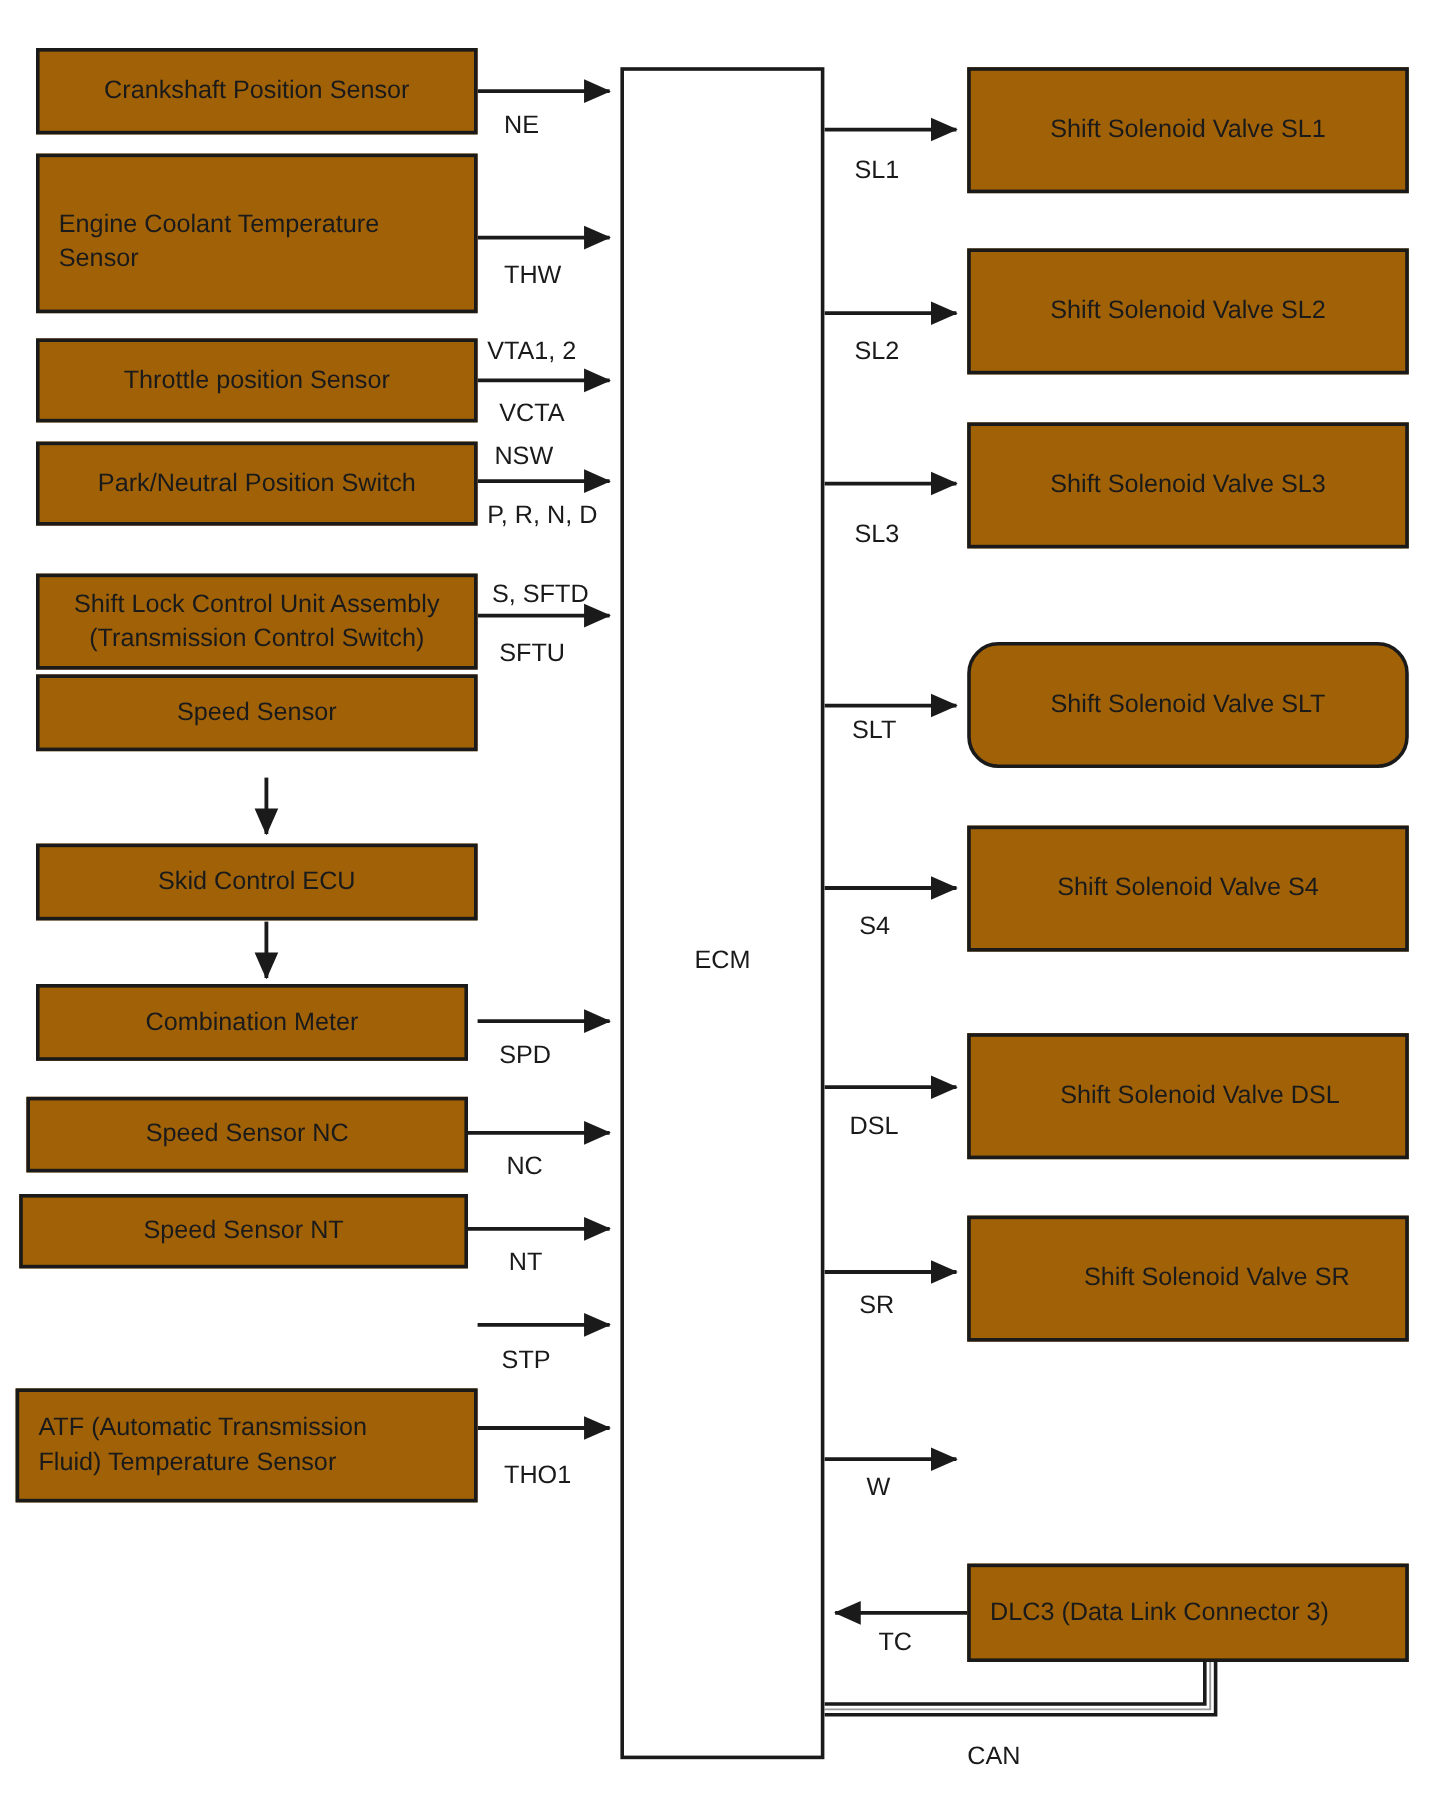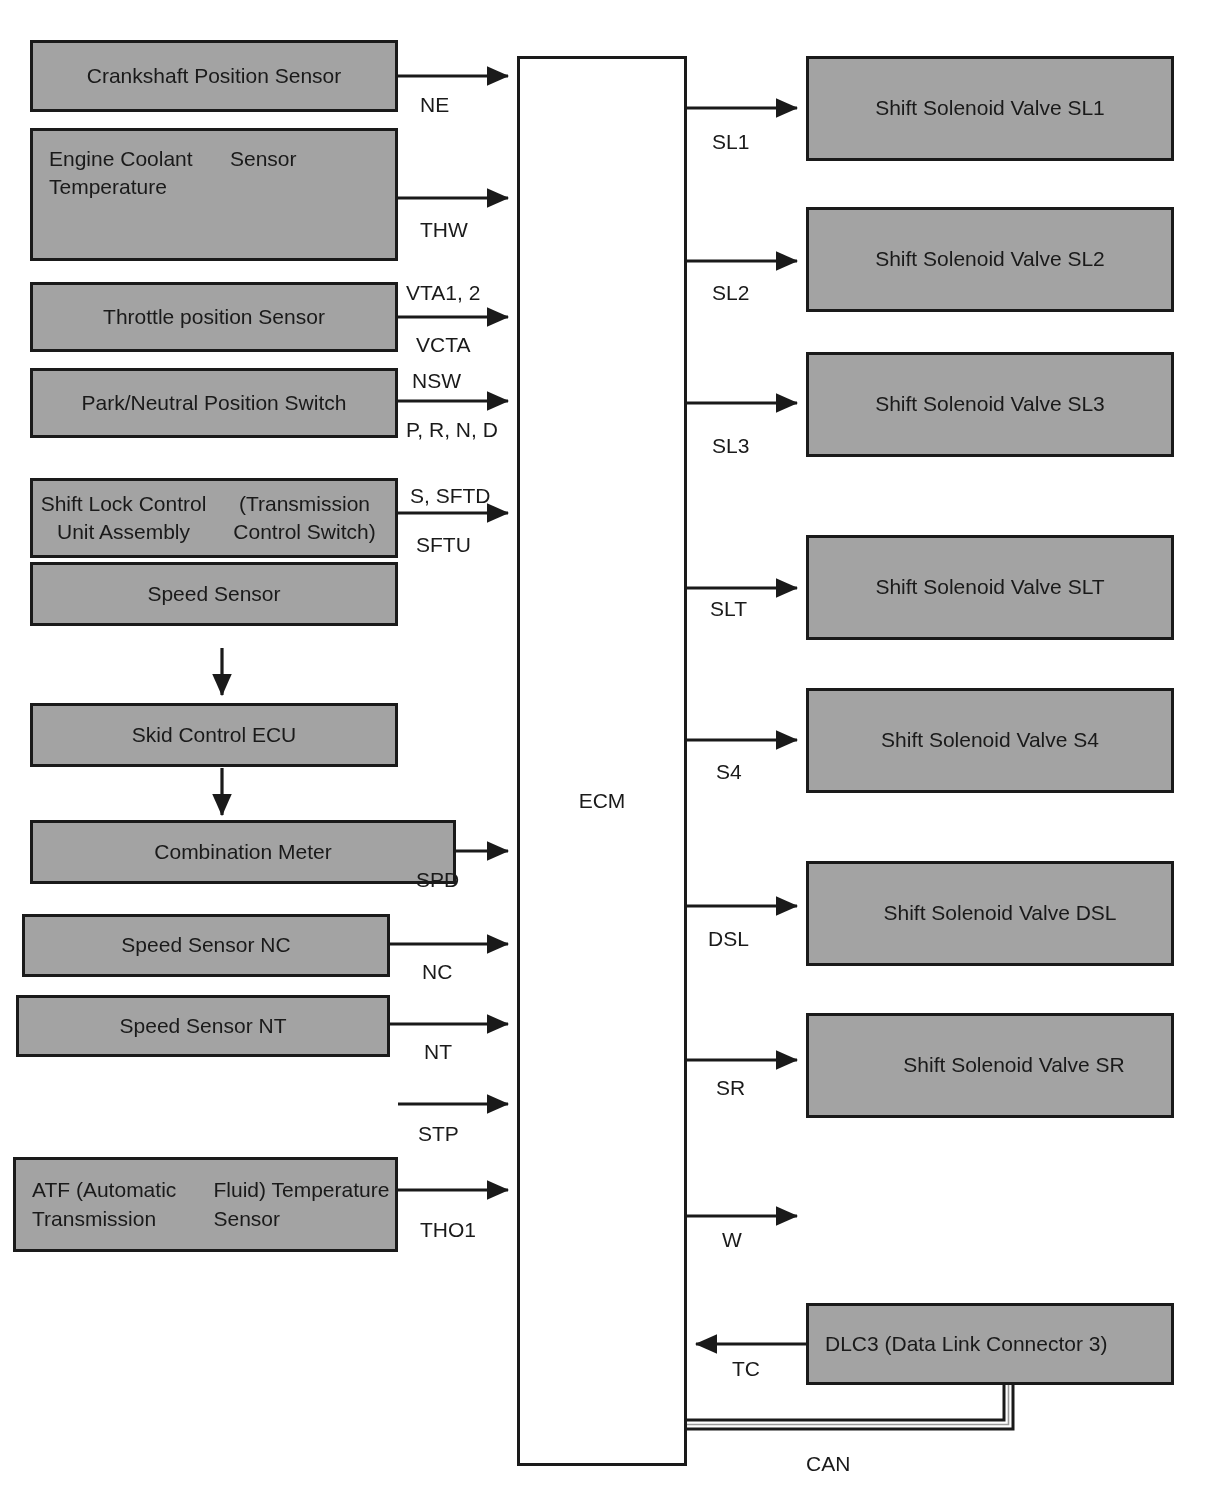--- a/index.html
+++ b/index.html
@@ -20,39 +20,39 @@
     position: absolute;
     left: 0;
     top: 0;
     width: 1212px;
     height: 1506px;
   }
   .node {
     position: absolute;
     box-sizing: border-box;
     border: 3px solid #1a1a1a;
-    background: #a3a3a3;
+    background: #a16207;
     display: flex;
     align-items: center;
     font-size: 21px;
     color: #1a1a1a;
     line-height: 1.35;
     z-index: 3;
   }
   .node.center-text {
     justify-content: center;
     text-align: center;
   }
   .node.left-text {
     justify-content: flex-start;
     text-align: left;
     padding-left: 16px;
   }
   .node.two-line {
-    flex-direction: row;
+    flex-direction: column;
     justify-content: center;
   }
   .node.two-line > span {
     display: block;
     width: 100%;
   }
   .node-ecm {
     position: absolute;
     box-sizing: border-box;
     border: 3px solid #1a1a1a;
@@ -154,21 +154,21 @@
   </div>
 
   <div class="node center-text" style="left:30px; top:562px; width:368px; height:64px;">
     <span>Speed Sensor</span>
   </div>
 
   <div class="node center-text" style="left:30px; top:703px; width:368px; height:64px;">
     <span>Skid Control ECU</span>
   </div>
 
-  <div class="node center-text" style="left:30px; top:820px; width:426px; height:64px;">
+  <div class="node center-text" style="left:30px; top:820px; width:360px; height:64px;">
     <span>Combination Meter</span>
   </div>
 
   <div class="node center-text" style="left:22px; top:914px; width:368px; height:63px;">
     <span>Speed Sensor NC</span>
   </div>
 
   <div class="node center-text" style="left:16px; top:995px; width:374px; height:62px;">
     <span>Speed Sensor NT</span>
   </div>
@@ -188,21 +188,21 @@
   </div>
 
   <div class="node center-text" style="left:806px; top:207px; width:368px; height:105px;">
     <span>Shift Solenoid Valve SL2</span>
   </div>
 
   <div class="node center-text" style="left:806px; top:352px; width:368px; height:105px;">
     <span>Shift Solenoid Valve SL3</span>
   </div>
 
-  <div class="node center-text" style="left:806px; top:535px; width:368px; height:105px;">
+  <div class="node center-text" style="left:806px; top:535px; width:368px; height:105px;border-radius:26px;">
     <span>Shift Solenoid Valve SLT</span>
   </div>
 
   <div class="node center-text" style="left:806px; top:688px; width:368px; height:105px;">
     <span>Shift Solenoid Valve S4</span>
   </div>
 
   <div class="node center-text" style="left:806px; top:861px; width:368px; height:105px;padding-left:20px;">
     <span>Shift Solenoid Valve DSL</span>
   </div>

